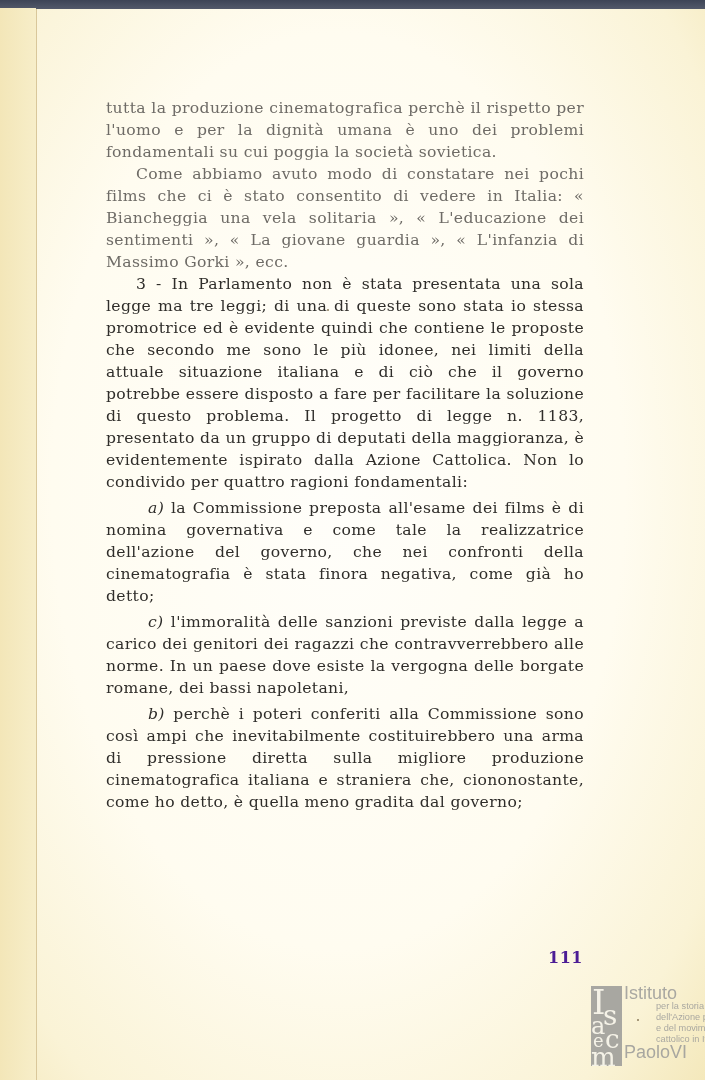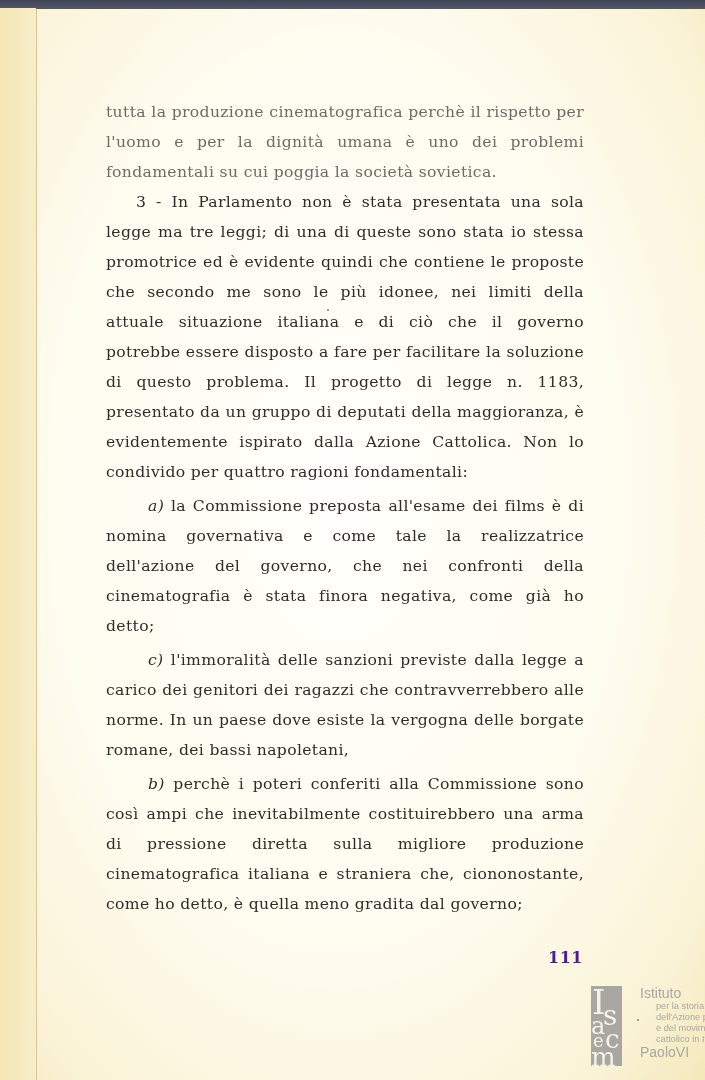--- a/index.html
+++ b/index.html
@@ -16,21 +16,21 @@
       position: absolute; left: 0; top: 8px; width: 36px; height: 1072px;
       background: linear-gradient(90deg, #f3e6b8, #f7eec9);
     }
     .page {
       position: absolute; left: 36px; top: 9px; width: 669px; height: 1071px;
       background: radial-gradient(ellipse at 45% 45%, #fffefa 0%, #fffcf0 55%, #faf3d6 85%, #f4e8bb 100%);
       border-left: 1px solid #d9c79a;
     }
     .text-block {
       position: absolute; left: 106px; top: 97px; width: 478px;
-      font-size: 15.6px; line-height: 30px; color: #2f2d2a;
+      font-size: 15.6px; line-height: 22px; color: #2f2d2a;
       text-align: justify; letter-spacing: 0.35px;
     }
     .text-block p { margin: 0; text-indent: 30px; }
     .text-block p.first { text-indent: 0; }
     .text-block p.light { color: #6e6b66; }
     .text-block p.gap { margin-top: 0; }
     .text-block p.list { text-indent: 42px; margin-top: 4px; }
     .text-block .mark { font-style: italic; }
     .page-number {
       position: absolute; left: 548px; top: 948px;
@@ -45,37 +45,38 @@
       background: #9a9a98; overflow: hidden;
     }
     .logo-letter {
       position: absolute; color: #f4f2ea; font-family: "DejaVu Serif", serif;
       line-height: 1;
     }
     .logo-text {
       position: absolute; left: 33px; top: 0; width: 80px;
       font-family: "Liberation Sans", sans-serif; color: #9b9b99;
     }
-    .logo-text .big { font-size: 14px; line-height: 15px; margin-left: 16px; }
+    .logo-text .big { font-size: 18px; line-height: 15px; }
     .logo-text .small { font-size: 9.2px; line-height: 11px; white-space: nowrap; padding-left: 32px; }
     .speck { position: absolute; width: 2px; height: 2px; background: #8b7b5b; border-radius: 1px; }
   </style>
 </head>
 <body>
 
 <div class="cover-top"></div>
 <div class="left-strip"></div>
 
 <div class="page">
   <span class="speck" style="left:290px;top:300px"></span>
   <span class="speck" style="left:600px;top:1010px"></span>
 </div>
 
 <div class="text-block">
   <p class="first light">tutta la produzione cinematografica perchè il rispetto per l'uomo e per la dignità umana è uno dei problemi fondamentali su cui poggia la società sovietica.</p>
+  <p class="light">Come abbiamo avuto modo di constatare nei pochi films che ci è stato consentito di vedere in Italia: « Biancheggia una vela solitaria », « L'educazione dei sentimenti », « La giovane guardia », « L'infanzia di Massimo Gorki », ecc.</p>
   <p class="gap">3  - In Parlamento non è stata presentata una sola legge ma tre leggi; di una di queste sono stata io stessa promotrice ed è evidente quindi che contiene le proposte che secondo me sono le più idonee, nei limiti della attuale situazione italiana e di ciò che il governo potrebbe essere disposto a fare per facilitare la soluzione di questo problema. Il progetto di legge n. 1183, presentato da un gruppo di deputati della maggioranza, è evidentemente ispirato dalla Azione Cattolica. Non lo condivido per quattro ragioni fondamentali:</p>
   <p class="list"><span class="mark">a)</span><span> la Commissione preposta all'esame dei films è di nomina governativa e come tale la realizzatrice dell'azione del governo, che nei confronti della cinematografia è stata finora negativa, come già ho detto;</span></p>
   <p class="list"><span class="mark">c)</span><span> l'immoralità delle sanzioni previste dalla legge a carico dei genitori dei ragazzi che contravverrebbero alle norme. In un paese dove esiste la vergogna delle borgate romane, dei bassi napoletani,</span></p>
   <p class="list"><span class="mark">b)</span><span> perchè i poteri conferiti alla Commissione sono così ampi che inevitabilmente costituirebbero una arma di pressione diretta sulla migliore produzione cinematografica italiana e straniera che, ciononostante, come ho detto, è quella meno gradita dal governo;</span></p>
 </div>
 
 <div class="page-number">111</div>
 
 <div class="logo">
   <div class="logo-block">

